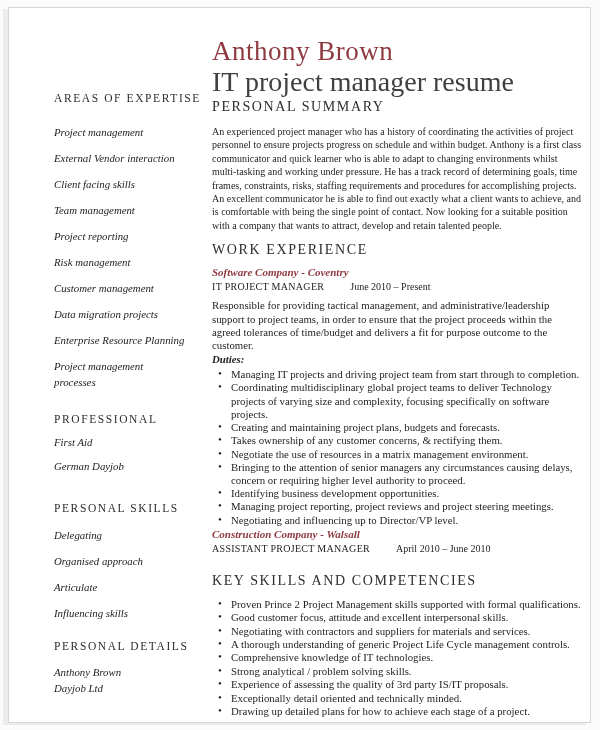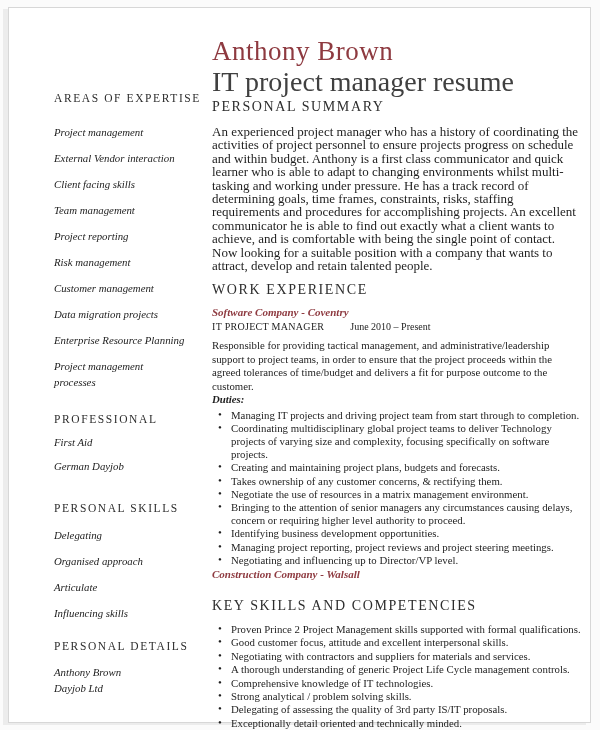--- a/index.html
+++ b/index.html
@@ -44,21 +44,21 @@
   }
   .doc-title {
     margin:3px 0 0 0; font-size:28px; font-weight:normal;
     line-height:25px; color:#404040;
   }
   .sec-title {
     margin:6px 0 0 0; font-size:14px; font-weight:normal;
     letter-spacing:1.6px; color:#2d2d2d; line-height:13px;
   }
   .summary {
-    margin:12px 0 0 0; font-size:13px; line-height:13.4px; color:#1e1e1e;
+    margin:12px 0 0 0; font-size:10px; line-height:13.4px; color:#1e1e1e;
   }
   .we-title { margin-top:11px; }
   .company {
     margin-top:9px; font-size:11px; font-weight:bold; font-style:italic;
     color:#8e3a40; line-height:14px;
   }
   .company.c2 { margin-top:0;font-style:italic; }
   .role-line { margin-top:1px; font-size:10px; line-height:14px; letter-spacing:0.3px; color:#1e1e1e;font-family:Liberation Serif, serif; }
   .dates { margin-left:26px; letter-spacing:0; }
   .job-desc { margin:5px 0 0 0; font-size:10.8px; line-height:13.4px; color:#1e1e1e; }
@@ -140,29 +140,32 @@
       <li><span class="dot">•</span><span>Creating and maintaining project plans, budgets and forecasts.</span></li>
       <li><span class="dot">•</span><span>Takes ownership of any customer concerns, &amp; rectifying them.</span></li>
       <li><span class="dot">•</span><span>Negotiate the use of resources in a matrix management environment.</span></li>
       <li><span class="dot">•</span><span>Bringing to the attention of senior managers any circumstances causing delays, concern or requiring higher level authority to proceed.</span></li>
       <li><span class="dot">•</span><span>Identifying business development opportunities.</span></li>
       <li><span class="dot">•</span><span>Managing project reporting, project reviews and project steering meetings.</span></li>
       <li><span class="dot">•</span><span>Negotiating and influencing up to Director/VP level.</span></li>
     </ul>
 
     <div class="company c2">Construction Company - Walsall</div>
+    <div class="role-line">
+      <span class="role">ASSISTANT PROJECT MANAGER</span><span class="dates">April 2010 – June 2010</span>
+    </div>
 
     <h3 class="sec-title ks-title">KEY SKILLS AND COMPETENCIES</h3>
     <ul class="bullets skills">
       <li><span class="dot">•</span><span>Proven Prince 2 Project Management skills supported with formal qualifications.</span></li>
       <li><span class="dot">•</span><span>Good customer focus, attitude and excellent interpersonal skills.</span></li>
       <li><span class="dot">•</span><span>Negotiating with contractors and suppliers for materials and services.</span></li>
       <li><span class="dot">•</span><span>A thorough understanding of generic Project Life Cycle management controls.</span></li>
       <li><span class="dot">•</span><span>Comprehensive knowledge of IT technologies.</span></li>
       <li><span class="dot">•</span><span>Strong analytical / problem solving skills.</span></li>
-      <li><span class="dot">•</span><span>Delegating of assessing the quality of 3rd party IS/IT proposals.</span></li>
+      <li><span class="dot">•</span><span>Experience of assessing the quality of 3rd party IS/IT proposals.</span></li>
       <li><span class="dot">•</span><span>Exceptionally detail oriented and technically minded.</span></li>
       <li><span class="dot">•</span><span>Drawing up detailed plans for how to achieve each stage of a project.</span></li>
     </ul>
 
   </main>
 
 </div>
 
 </body></html>

